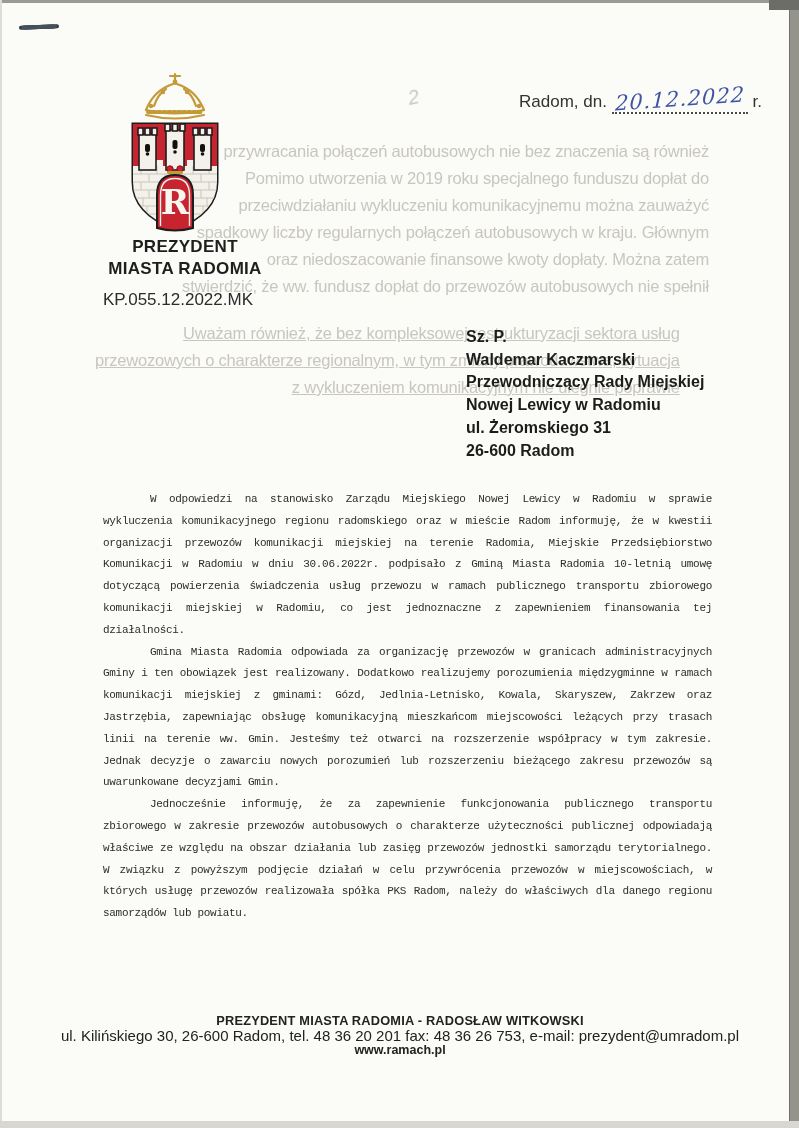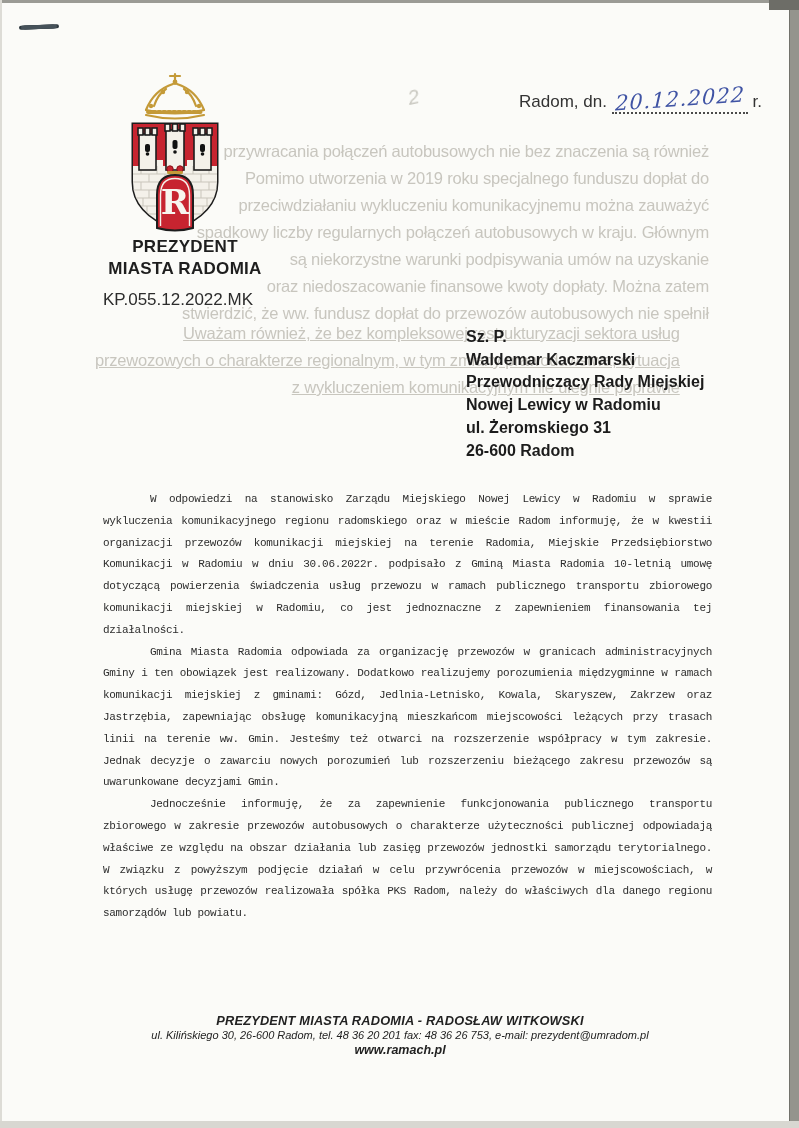--- a/index.html
+++ b/index.html
@@ -72,45 +72,44 @@
   
   .letter-body{
     position:absolute;left:103px;top:489px;width:609px;
     font-size:11px;line-height:21.8px;letter-spacing:-0.3px;
     text-align:justify;color:#2c2c2c;z-index:2;font-family:Liberation Mono, monospace;
   }
   .letter-body p{margin:0;text-indent:47px;}
   
   .footer{
     position:absolute;left:50px;top:1013px;width:700px;
-    text-align:center;color:#222;z-index:2;font-style:italic;
+    text-align:center;color:#222;z-index:2;
   }
   .footer-line1{font-weight:bold;font-size:12.8px;line-height:15px;letter-spacing:0.2px;}
-  .footer-line2{font-size:11px;line-height:15px;}
+  .footer-line2{font-size:15px;line-height:15px;}
   .footer-line3{font-weight:bold;font-size:12.5px;line-height:15px;}
 </style>
 </head>
 <body>
 
 <div class="page">
 
   <div class="edge-top"></div>
   <div class="edge-left"></div>
   <div class="edge-right"></div>
   <div class="edge-bottom"></div>
   <div class="corner-tr"></div>
   <div class="staple"></div>
 
   <div class="ghost ghost-pagenum">2</div>
   <div class="ghost ghost-1">
       <div>przywracania połączeń autobusowych nie bez znaczenia są również</div>
       <div>Pomimo utworzenia w 2019 roku specjalnego funduszu dopłat do</div>
       <div>przeciwdziałaniu wykluczeniu komunikacyjnemu można zauważyć</div>
       <div>spadkowy liczby regularnych połączeń autobusowych w kraju. Głównym</div>
-      <div>są niekorzystne warunki podpisywania umów na uzyskanie</div>
       <div>oraz niedoszacowanie finansowe kwoty dopłaty. Można zatem</div>
       <div>stwierdzić, że ww. fundusz dopłat do przewozów autobusowych nie spełnił</div>
     </div>
   <div class="ghost ghost-2">
       <div>Uważam również, że bez kompleksowej restrukturyzacji sektora usług</div>
       <div>przewozowych o charakterze regionalnym, w tym zmiany prawodawstwa, sytuacja</div>
       <div>z wykluczeniem komunikacyjnym nie ulegnie poprawie</div>
     </div>
 
   <div class="dateline">

